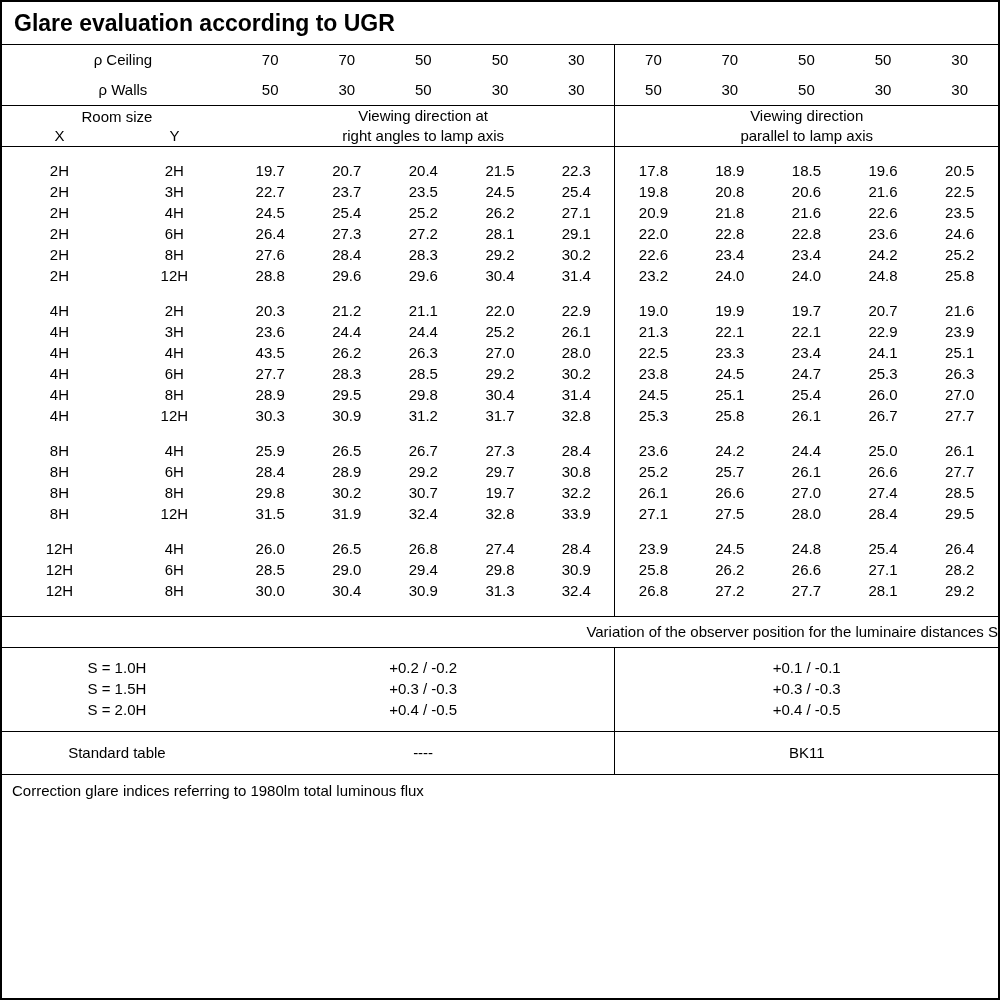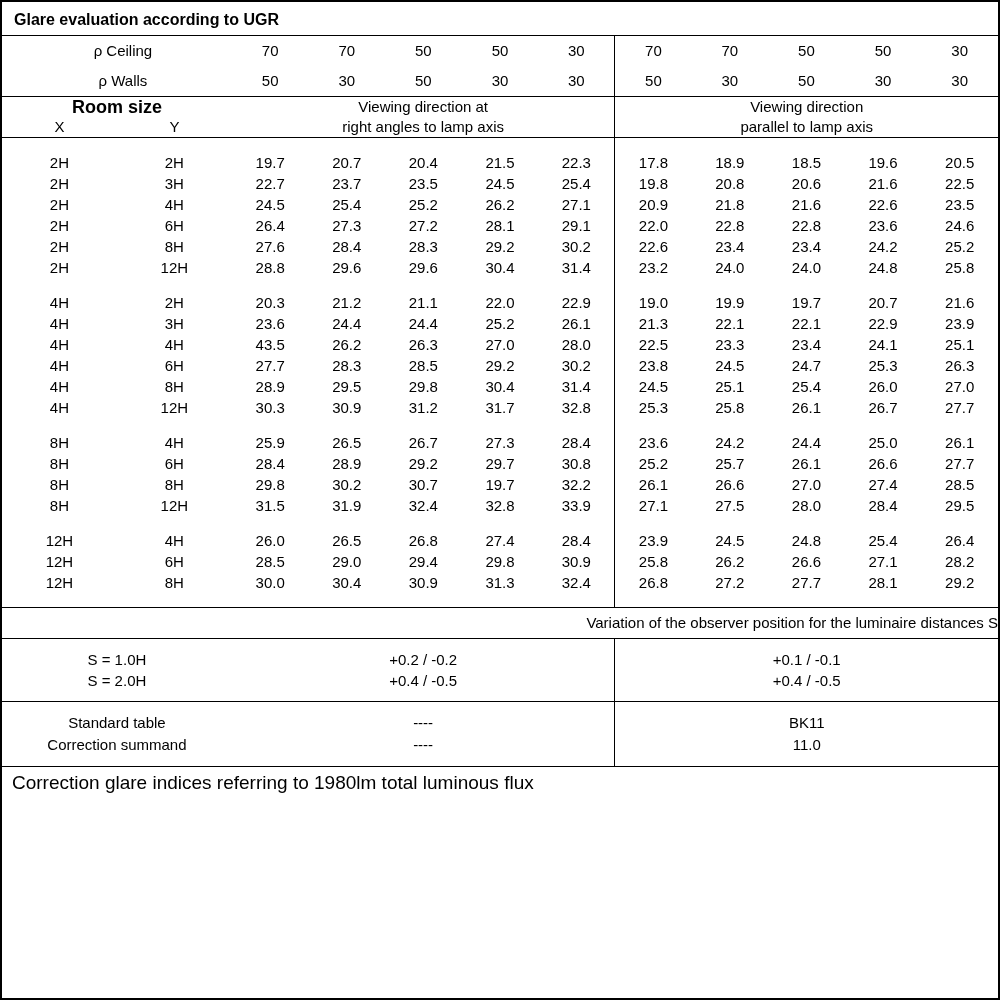--- a/index.html
+++ b/index.html
@@ -16,21 +16,21 @@
   }
   .sheet {
     position: relative;
     width: 1000px;
     height: 1000px;
     box-sizing: border-box;
     border: 2px solid #000000;
     background: #ffffff;
   }
   .title {
-    font-size: 16px;
+    font-size: 23px;
     font-weight: bold;
     padding: 8px 0 6px 12px;
     line-height: 1.2;
   }
   .hline {
     border-top: 1px solid #000000;
     height: 0;
     font-size: 0;
     line-height: 0;
   }
@@ -58,23 +58,22 @@
     padding-top: 6px;
     padding-bottom: 6px;
     font-size: 15px;
     line-height: 19px;
   }
   .roomsize-cell {
     position: relative;
     height: 100%;
   }
   .roomsize-title {
-    font-size: 18px;
+    font-size: 15px;
     line-height: 19px;
-    font-weight: bold;
   }
   .roomsize-xy {
     display: flex;
     justify-content: space-around;
     font-size: 15px;
     line-height: 19px;
   }
   .data-row td { height: 21px; line-height: 21px; font-size: 15px; }
   .spacer-row td { height: 14px; line-height: 14px; }
 
@@ -83,21 +82,21 @@
     padding: 5px 0 5px 10px;
     line-height: 20px;
     text-align: right;
   }
   .var-row td { height: 21px; line-height: 21px; font-size: 15px; }
   .var-pad-top td { height: 10px; line-height: 10px; }
   .var-pad-bot td { height: 10px; line-height: 10px; }
   .std-row td { height: 22px; line-height: 22px; font-size: 15px; }
   .std-pad td { height: 10px; line-height: 10px; }
   .footer {
-    font-size: 19px;
+    font-size: 15px;
     padding: 6px 0 6px 10px;
     line-height: 20px;
   }
 </style>
 </head>
 <body>
 
 <div class="sheet">
 
   <div class="title">Glare evaluation according to UGR</div>
@@ -559,20 +558,25 @@
       <td></td>
           <td></td>
           <td class="vdivide"></td>
     </tr>
     <tr class="var-row">
       <td>S = 1.0H</td>
       <td>+0.2 / -0.2</td>
       <td class="vdivide">+0.1 / -0.1</td>
     </tr>
     <tr class="var-row">
+      <td>S = 1.5H</td>
+      <td>+0.3 / -0.3</td>
+      <td class="vdivide">+0.3 / -0.3</td>
+    </tr>
+    <tr class="var-row">
       <td>S = 2.0H</td>
       <td>+0.4 / -0.5</td>
       <td class="vdivide">+0.4 / -0.5</td>
     </tr>
     <tr class="var-pad-bot">
       <td></td>
           <td></td>
           <td class="vdivide"></td>
     </tr>
   </tbody>
@@ -590,25 +594,20 @@
         <tr class="std-pad">
       <td></td>
           <td></td>
           <td class="vdivide"></td>
     </tr>
     <tr class="std-row">
       <td>Standard table</td>
       <td>----</td>
       <td class="vdivide">BK11</td>
     </tr>
-    <tr class="std-row">
-      <td>Correction summand</td>
-      <td>----</td>
-      <td class="vdivide">11.0</td>
-    </tr>
     <tr class="std-pad">
       <td></td>
           <td></td>
           <td class="vdivide"></td>
     </tr>
   </tbody>
     </table>
 
   <div class="hline"></div>
   <div class="footer">Correction glare indices referring to 1980lm total luminous flux</div>

